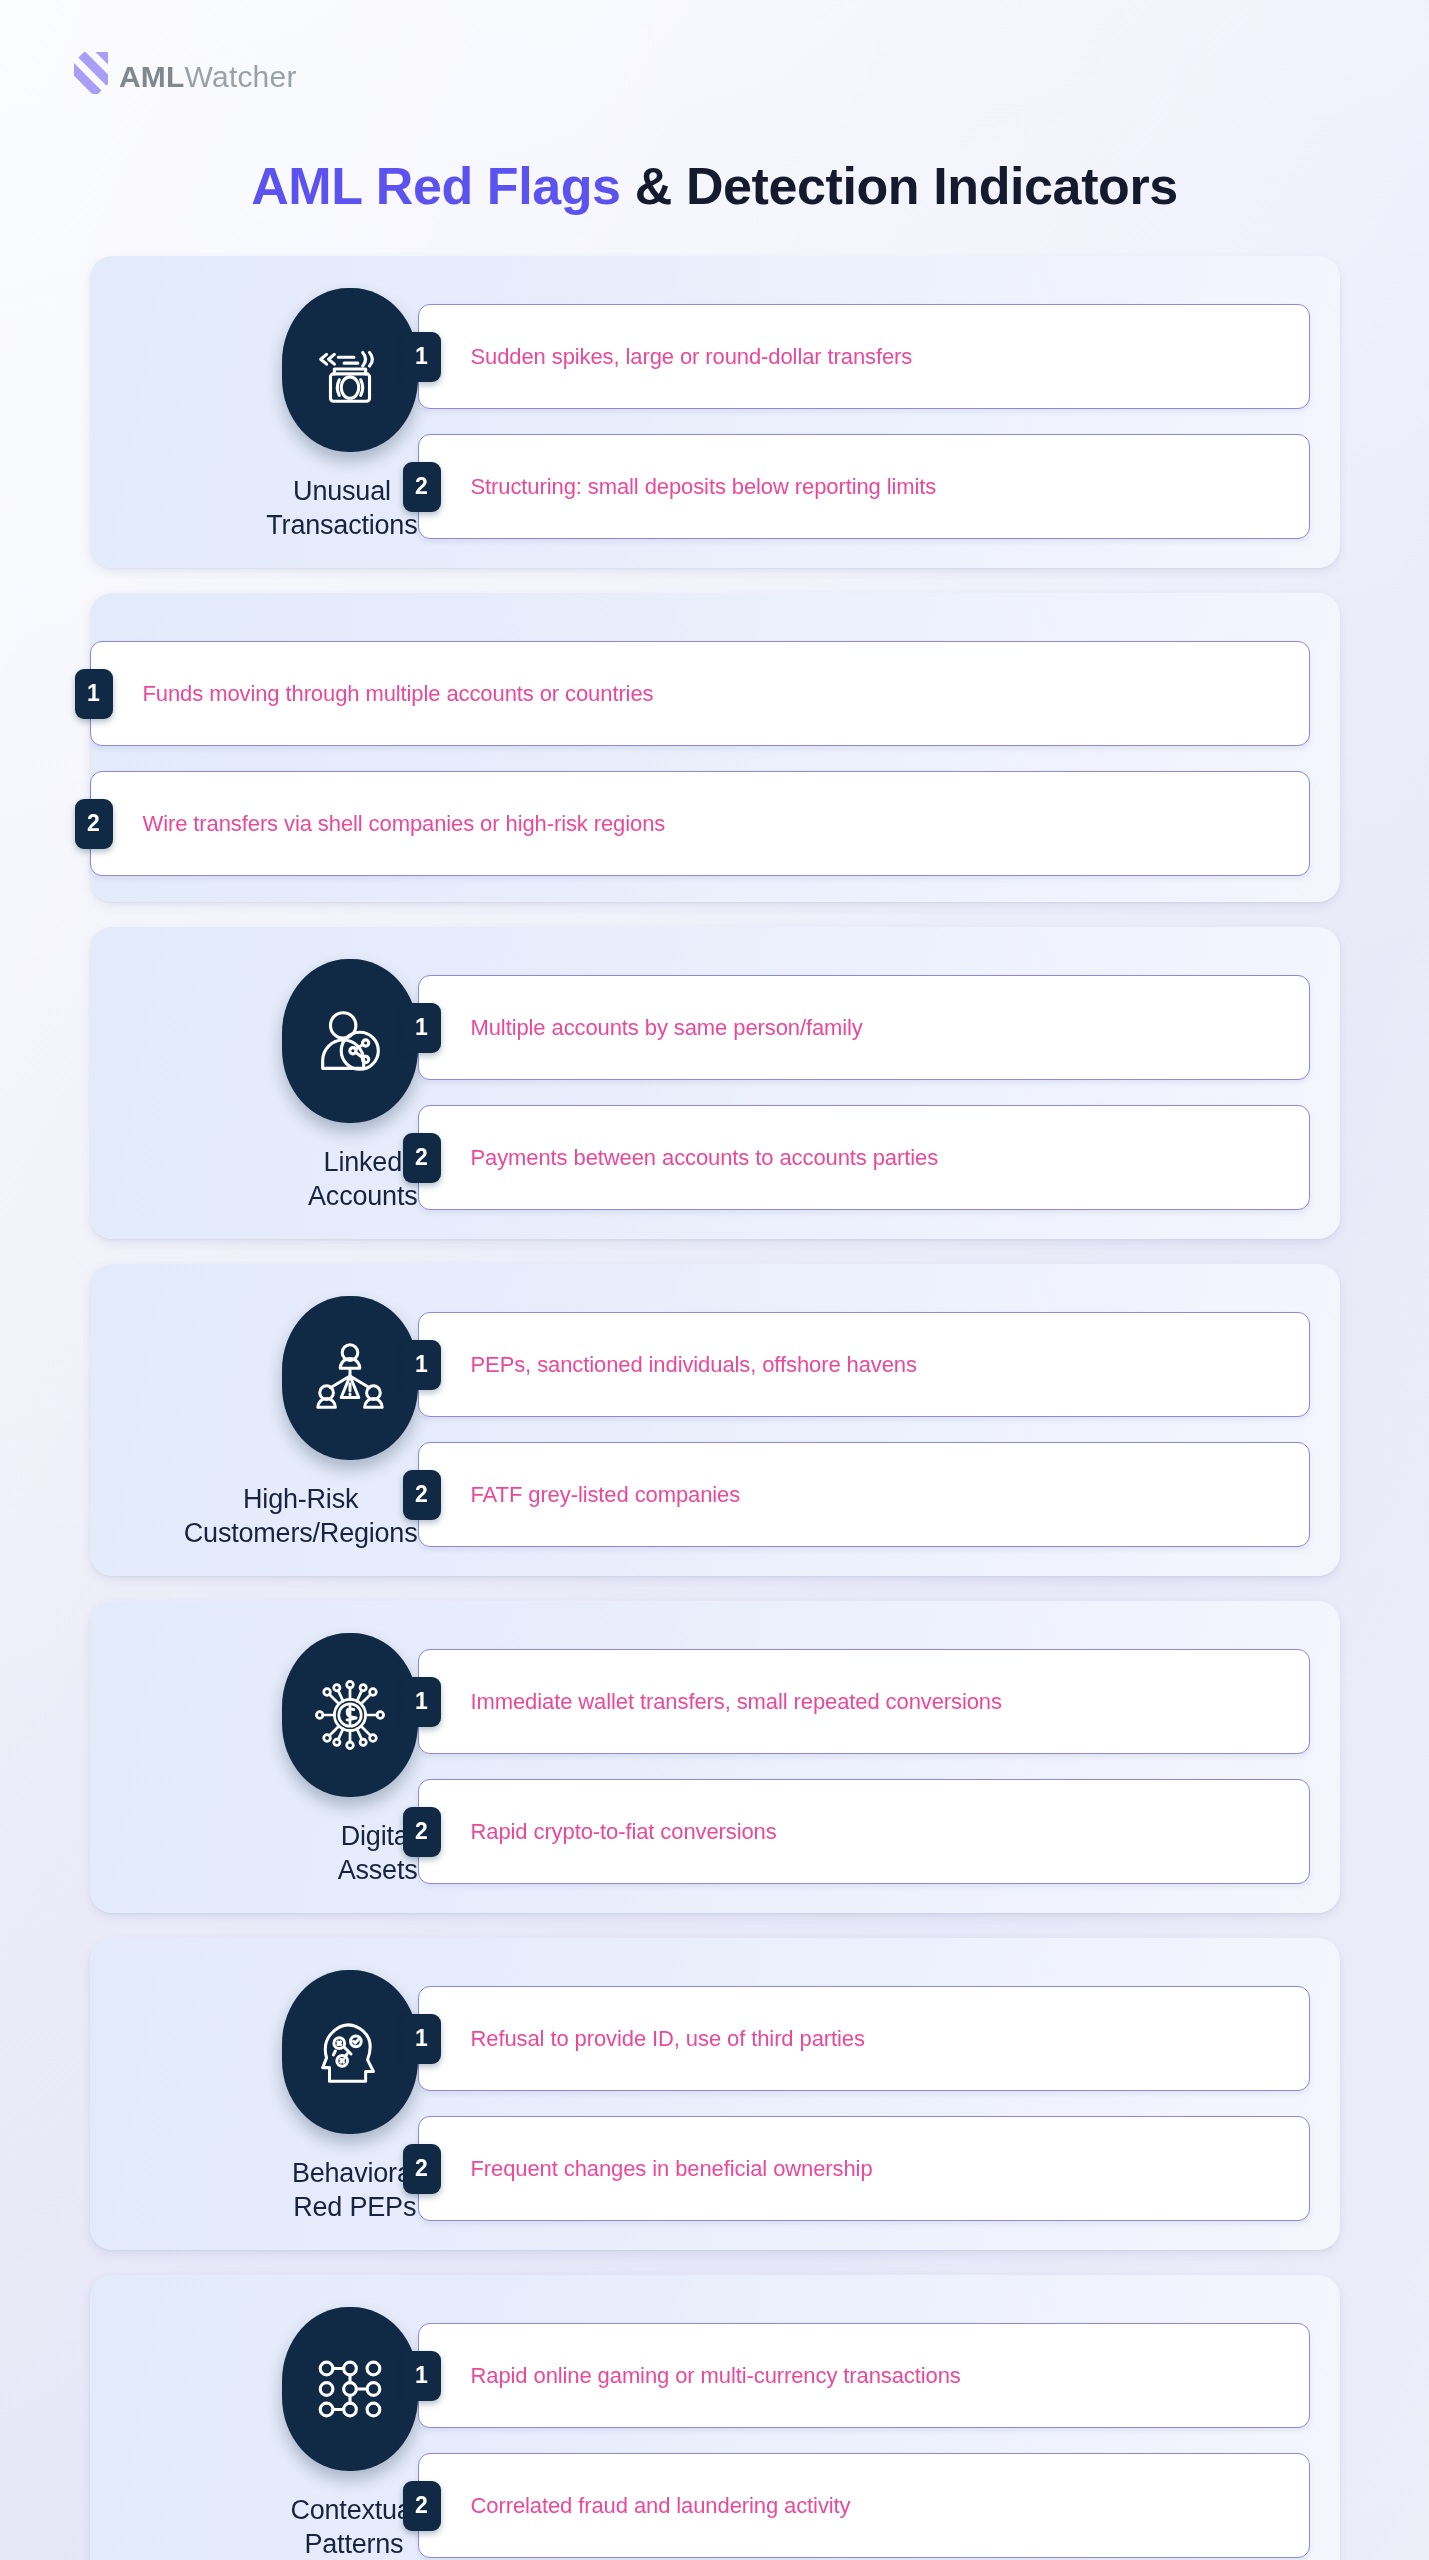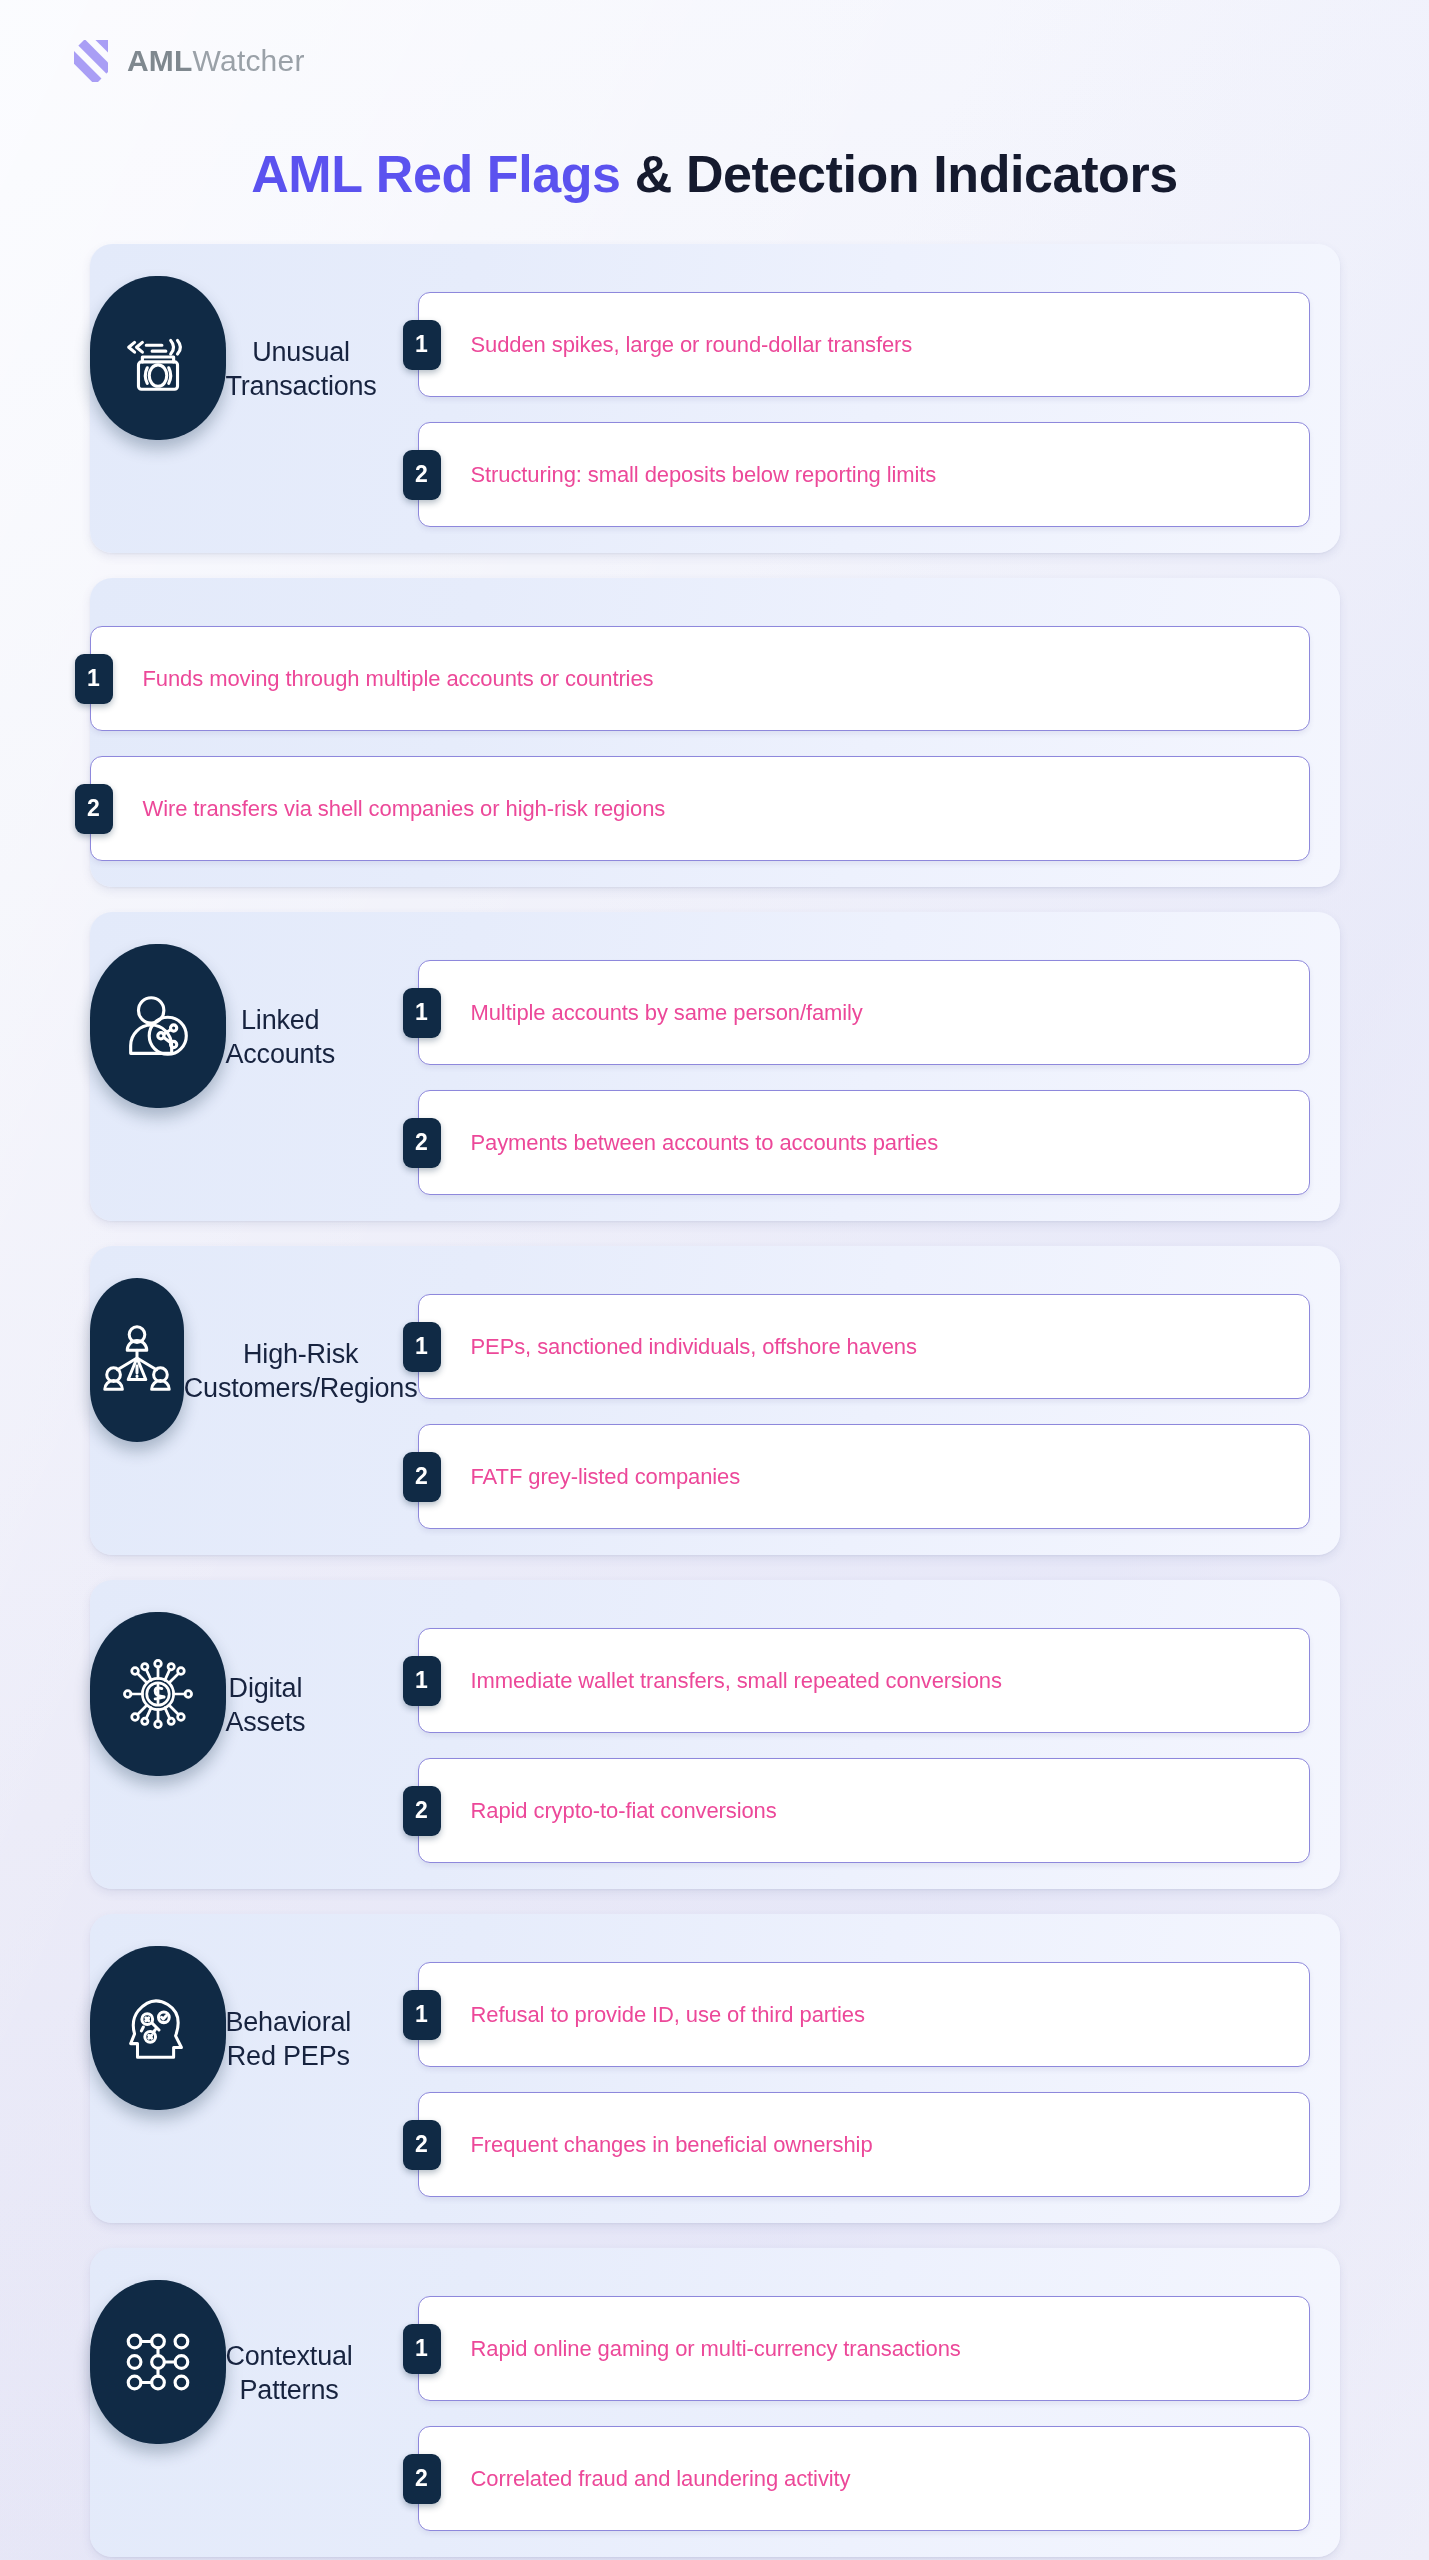--- a/index.html
+++ b/index.html
@@ -11,21 +11,21 @@
   }
   
   .bg-sheen{
     position:absolute; inset:0; pointer-events:none;
     background:linear-gradient(115deg, rgba(255,255,255,.55) 0%, rgba(255,255,255,0) 38%,
                rgba(226,228,248,.45) 70%, rgba(255,255,255,.35) 100%);
   }
   .page{ position:relative; width:1429px; }
 
   
-  .brand{ display:flex; align-items:center; gap:15px; padding:40px 0 0 70px; }
+  .brand{ display:flex; align-items:flex-end; gap:7px; padding:52px 0 0 70px; }
   .brand-mark{ width:42px; height:42px; display:block; }
   .brand-text{ font-size:30px; letter-spacing:.2px; color:#8f979e; }
   .brand-text .b1{ font-weight:bold; color:#7f888f; }
   .brand-text .b2{ font-weight:normal; color:#9aa1a8; }
 
   .title{
     text-align:center; margin-top:62px; font-size:52px; font-weight:bold;
     letter-spacing:-.4px; color:#151a2e;
   }
   .title .accent{ color:#5b52ef; }
@@ -34,22 +34,22 @@
   .cards{ margin:40px auto 0; width:1250px; display:flex; flex-direction:column; gap:25px; }
 
   .card{
     position:relative; display:flex; align-items:flex-start;
     border-radius:22px; min-height:297px; padding:26px 30px 26px 0;
     background:linear-gradient(100deg,#e3eafa 0%, #e6ecfb 30%, #edf1fd 62%, #f4f6fe 100%);
     box-shadow:0 4px 10px rgba(70,80,140,.10), 0 1px 2px rgba(70,80,140,.07);
   }
 
   .icon-col{
-    width:328px; flex:0 0 328px; display:flex; flex-direction:row;
-    align-items:center; padding-top:6px;
+    width:328px; flex:0 0 328px; display:flex; flex-direction:column;
+    align-items:flex-end; padding-top:6px;
   }
   .icon-badge{
     width:136px; height:164px; border-radius:66px/74px;
     background:#102a45; display:flex; align-items:center; justify-content:center;
     box-shadow:0 9px 16px rgba(16,42,69,.28);
   }
   .icon-badge svg{ width:82px; height:82px; display:block; }
   .cat-label{
     margin-top:22px; text-align:center; font-size:27px; line-height:1.26;
     color:#17233f; font-weight:normal; letter-spacing:-.2px; white-space:pre-line;

